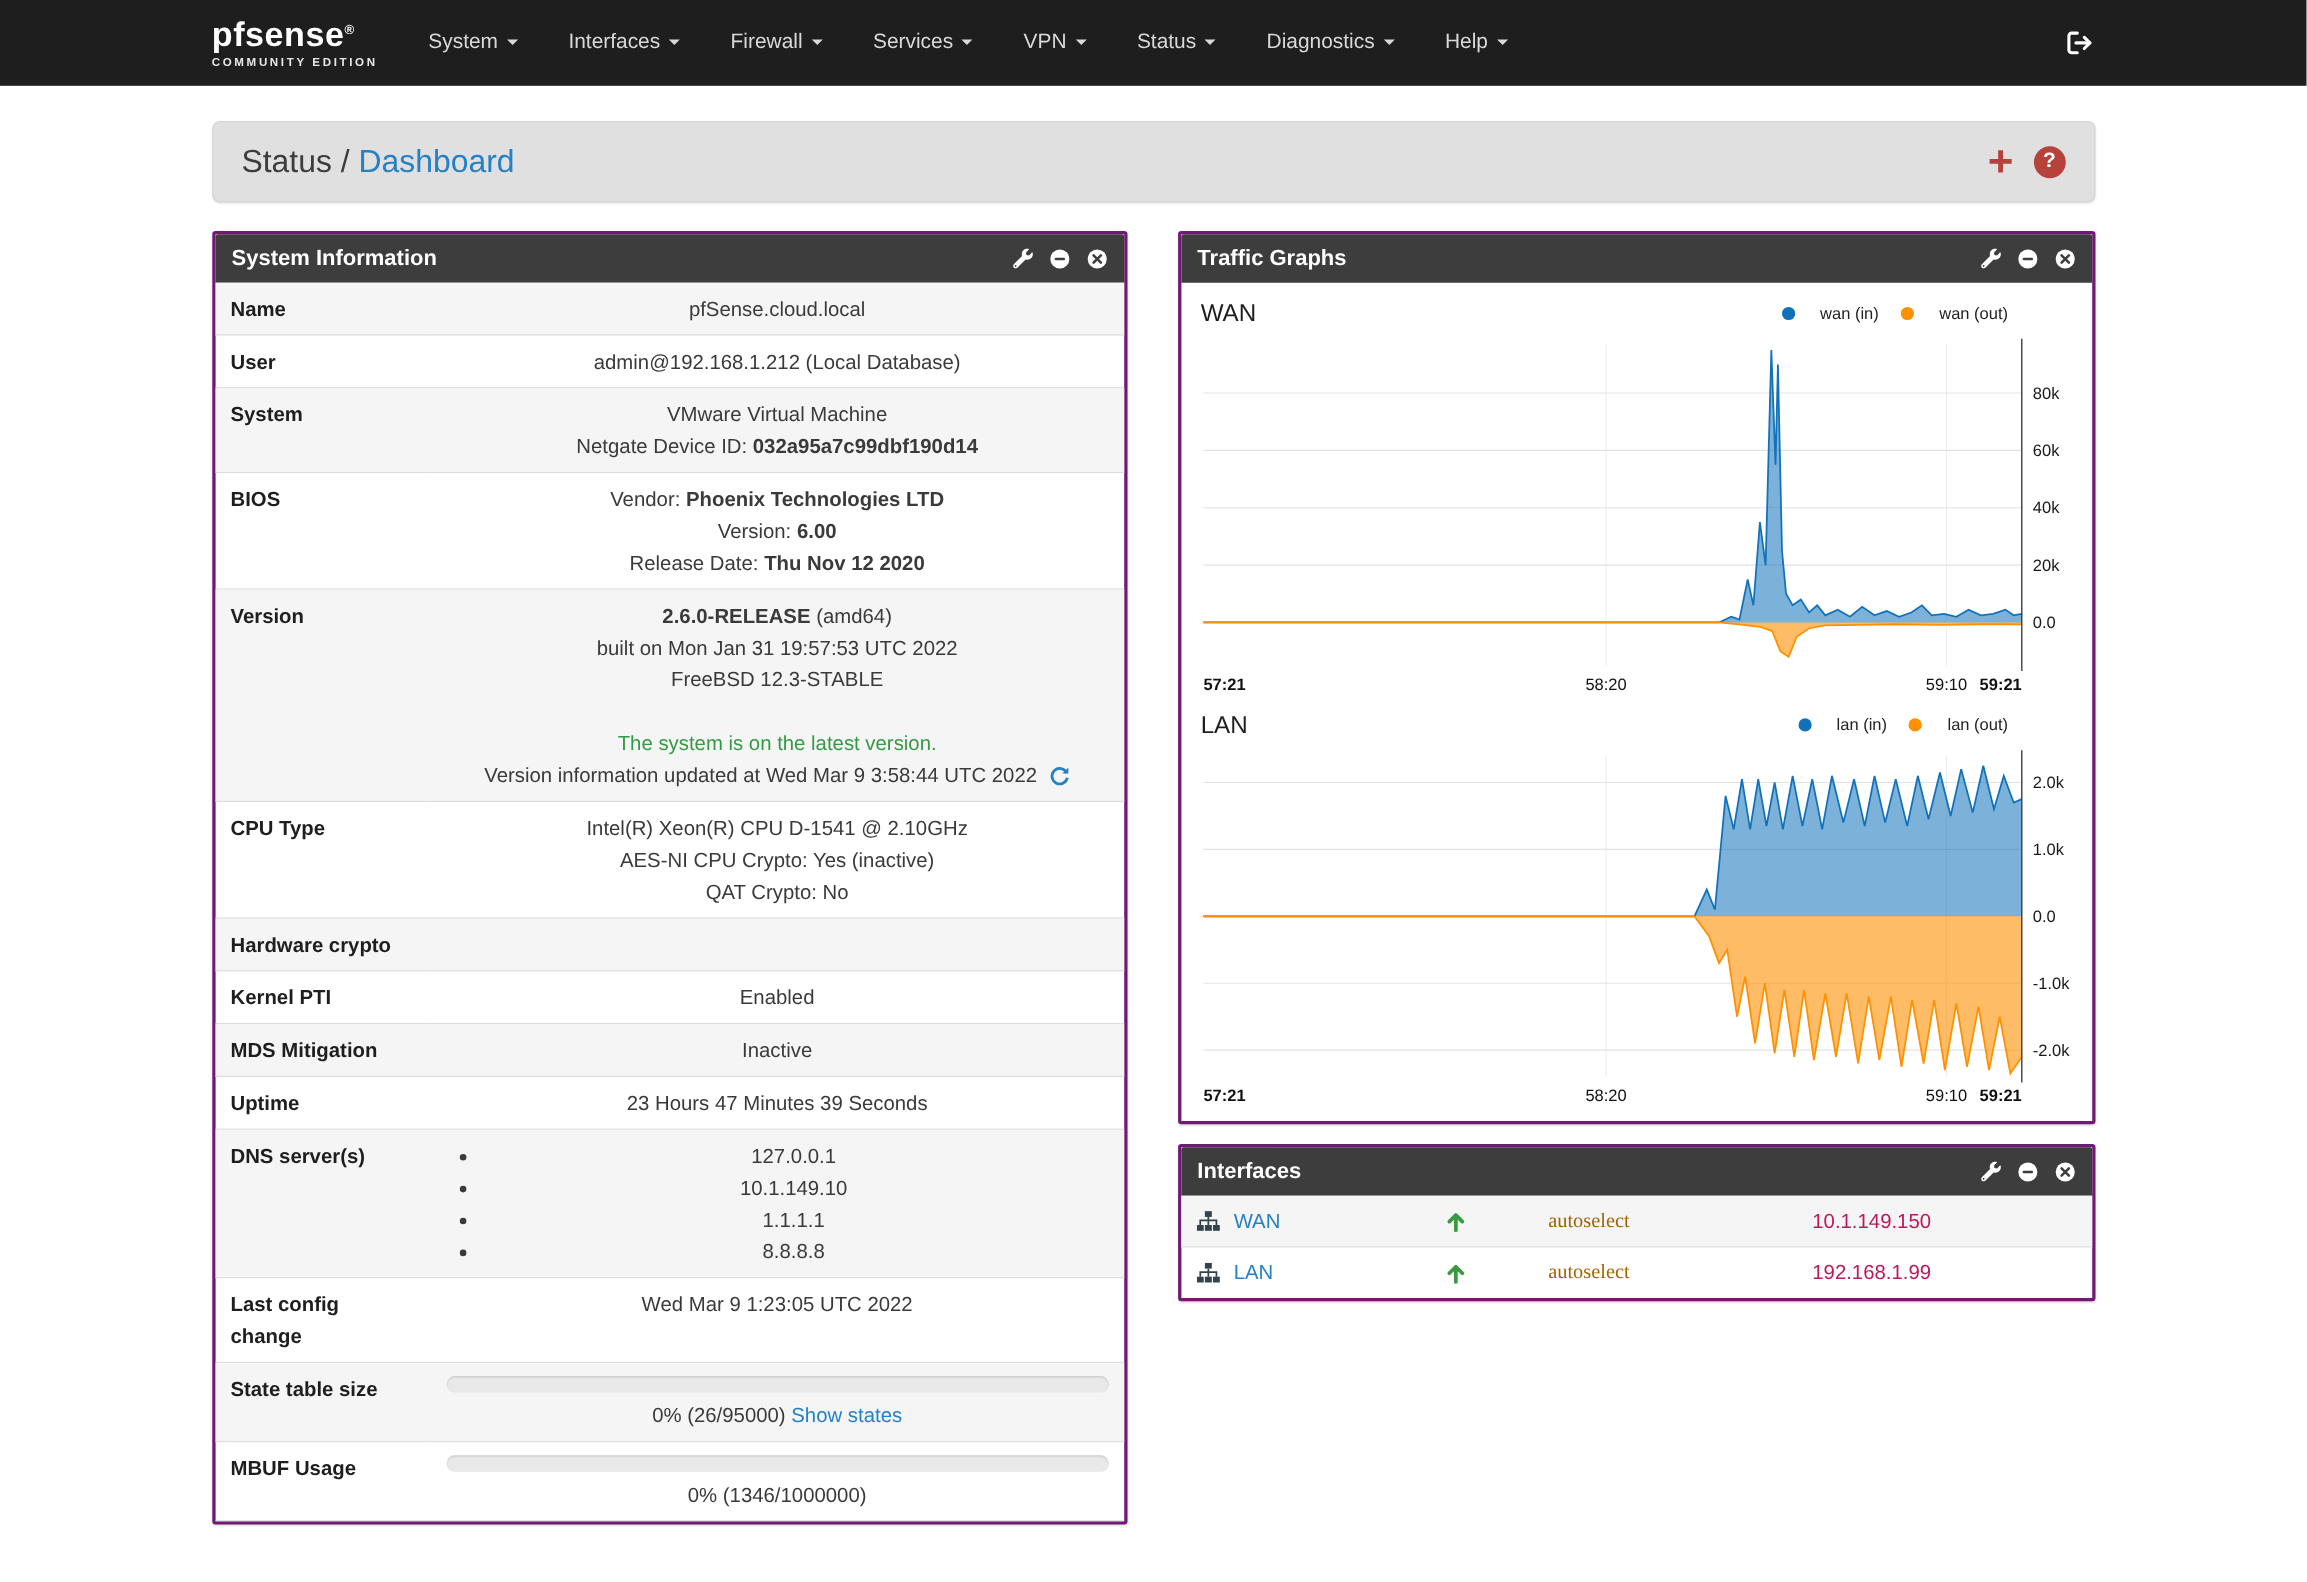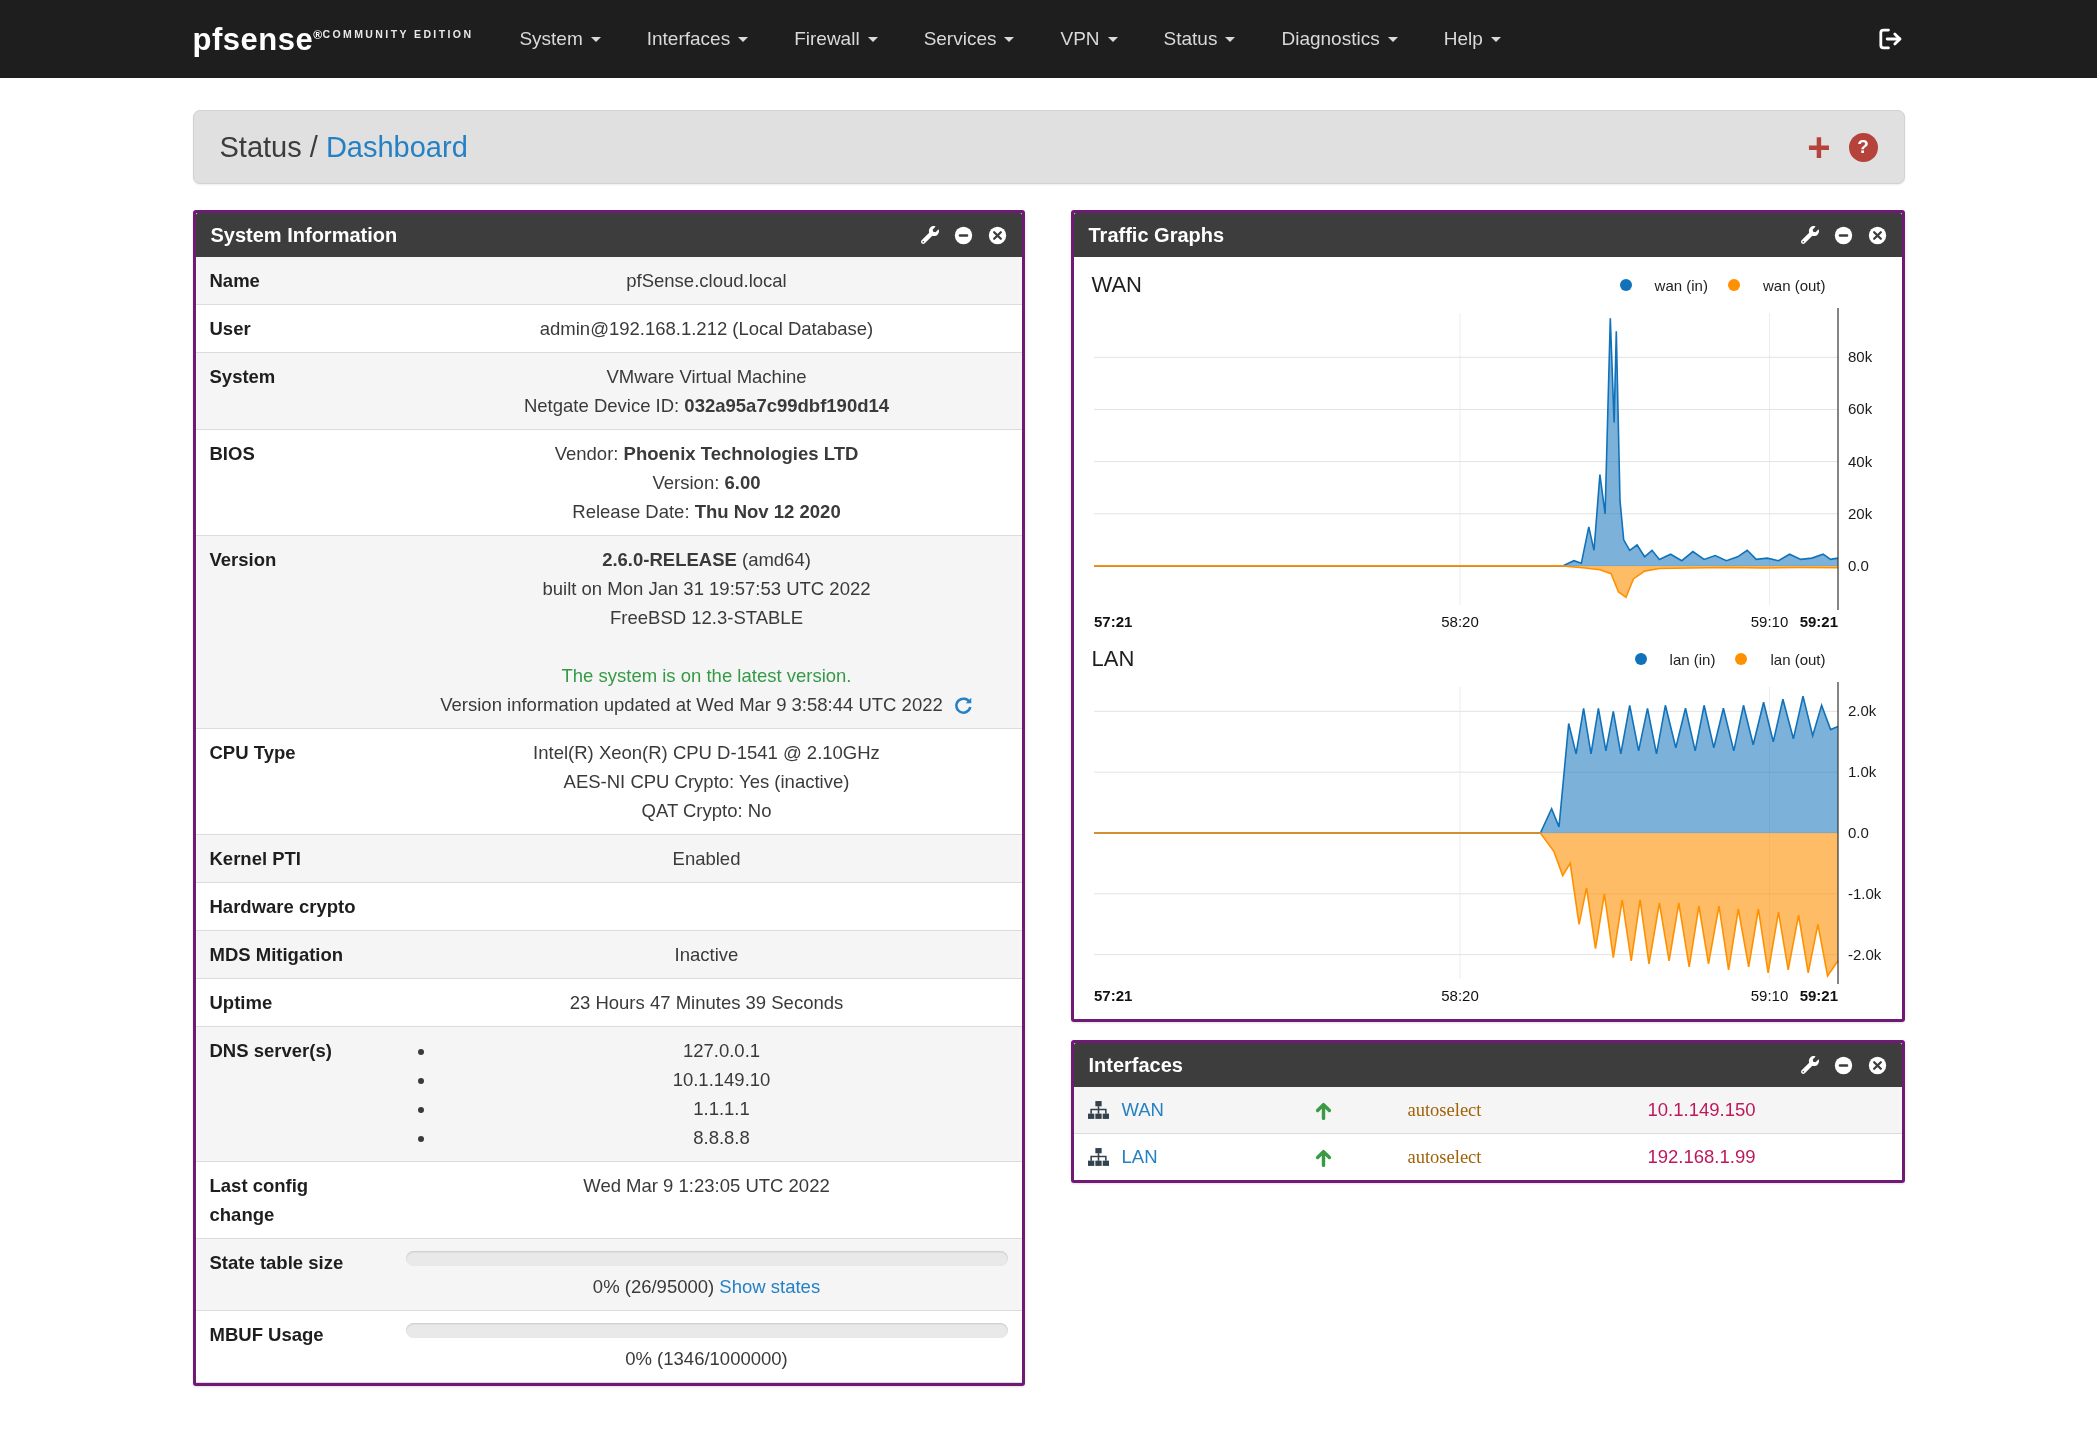--- a/index.html
+++ b/index.html
@@ -2,21 +2,21 @@
 <html style="--navbar_dark: #1e1e1e; --header_dark: #3d3d3d; --accent_red: #b5433c; --link_blue: #2581c4; --success_green: #359a46; --up_green: #3a9a43;"><head>
 <meta charset="utf-8">
 <style>
   * { box-sizing: border-box; margin: 0; padding: 0; }
   html,body { width: 2097px; height: 1438px; overflow: hidden; background:#fff;
     font-family: "Liberation Sans", "DejaVu Sans", sans-serif; color:#333; }
 
   
   .navbar { height:78px; background:var(--navbar_dark,#1e1e1e); }
   .nav-inner { width:1712px; margin:0 auto; height:100%; display:flex; align-items:center; }
-  .brand { display:flex; flex-direction:row; justify-content:center; color:#fff; margin-right:46px; cursor:pointer; }
+  .brand { display:flex; flex-direction:column; justify-content:center; color:#fff; margin-right:46px; cursor:pointer; }
   .brand-top { font-size:31px; font-weight:bold; letter-spacing:.5px; line-height:1; }
   .brand-top .reg { font-size:12px; vertical-align:super; }
   .brand-sub { font-size:10.5px; font-weight:bold; letter-spacing:2.4px; color:#e8e8e8; margin-top:4px; }
   .nav-menu { list-style:none; display:flex; align-items:center; }
   .nav-menu li { color:#d9d9d9; font-size:19px; margin-right:46px; cursor:pointer; white-space:nowrap; }
   .caret { display:inline-block; width:0; height:0; border-left:5px solid transparent;
     border-right:5px solid transparent; border-top:5.5px solid currentColor; margin-left:8px; vertical-align:middle; }
   .logout { margin-left:auto; cursor:pointer; display:flex; align-items:center; }
 
   
@@ -181,26 +181,26 @@
         </tr>
         <tr>
           <td class="lbl">CPU Type</td>
           <td class="val">
             <div>Intel(R) Xeon(R) CPU D-1541 @ 2.10GHz</div>
             <div>AES-NI CPU Crypto: Yes (inactive)</div>
             <div>QAT Crypto: No</div>
           </td>
         </tr>
         <tr>
+          <td class="lbl">Hardware crypto</td>
+          <td class="val"></td>
+        </tr>
+        <tr>
           <td class="lbl">Kernel PTI</td>
           <td class="val">Enabled</td>
-        </tr>
-        <tr>
-          <td class="lbl">Hardware crypto</td>
-          <td class="val"></td>
         </tr>
         <tr>
           <td class="lbl">MDS Mitigation</td>
           <td class="val">Inactive</td>
         </tr>
         <tr>
           <td class="lbl">Uptime</td>
           <td class="val">23 Hours 47 Minutes 39 Seconds</td>
         </tr>
         <tr>

